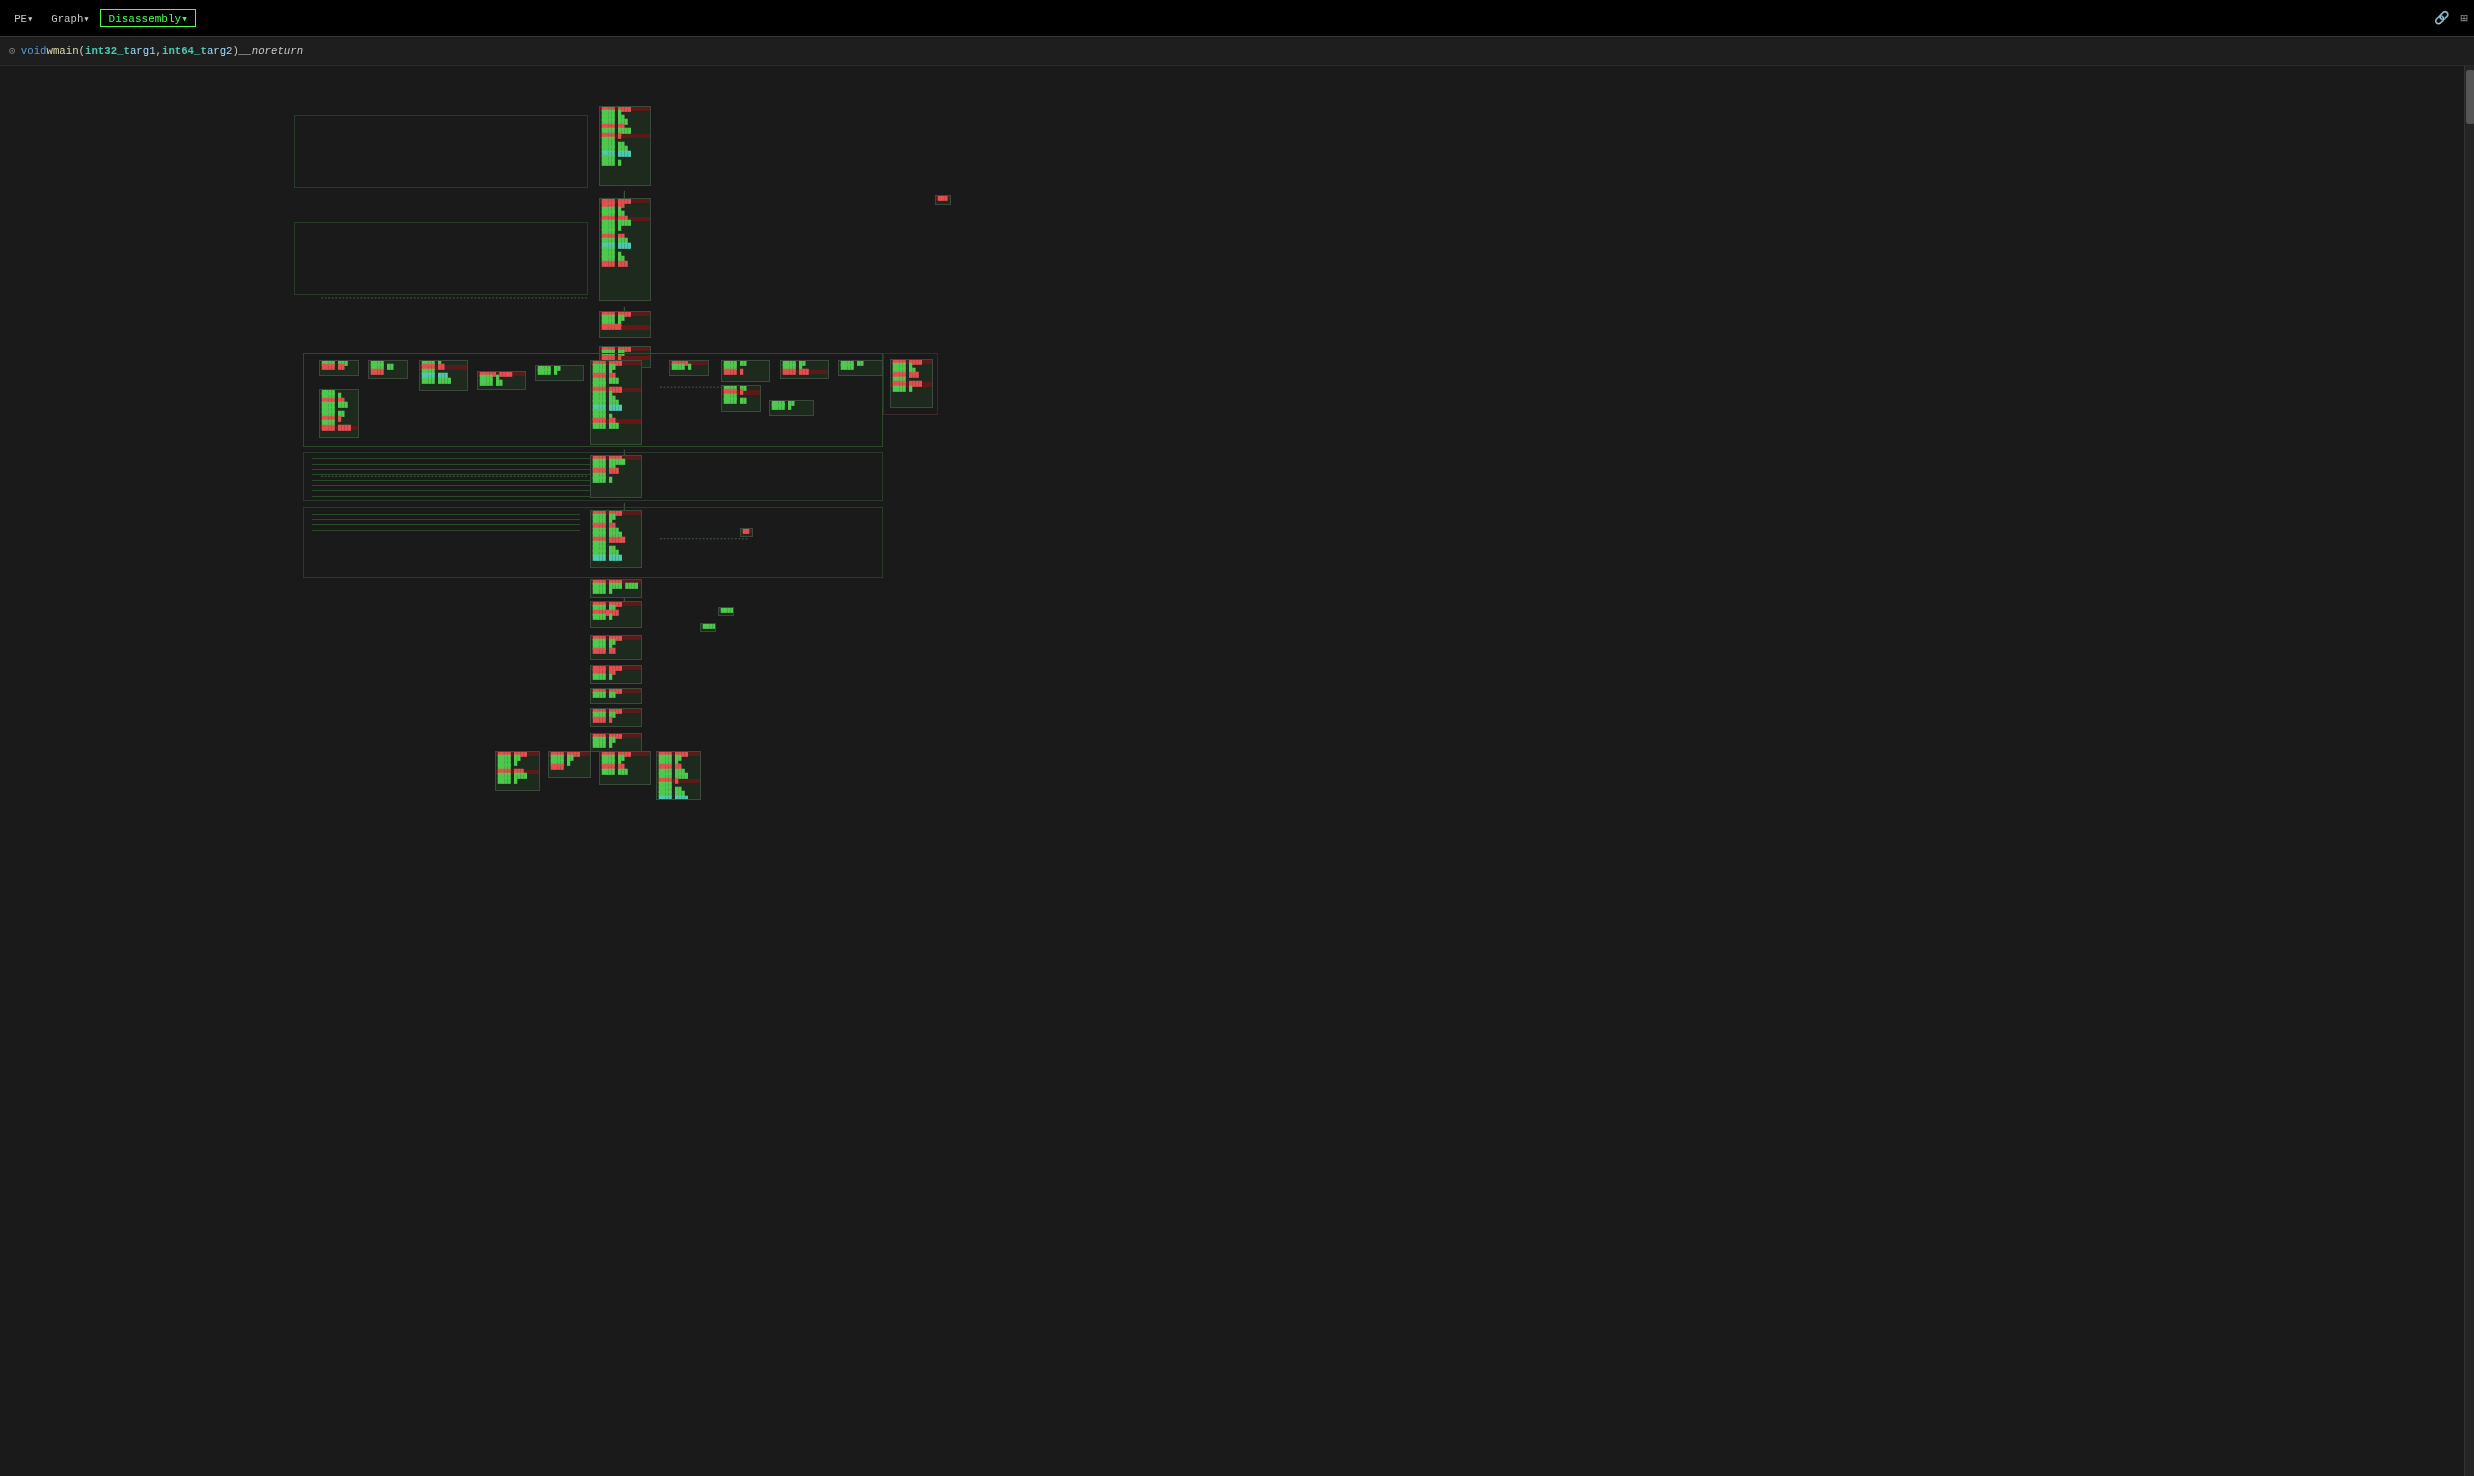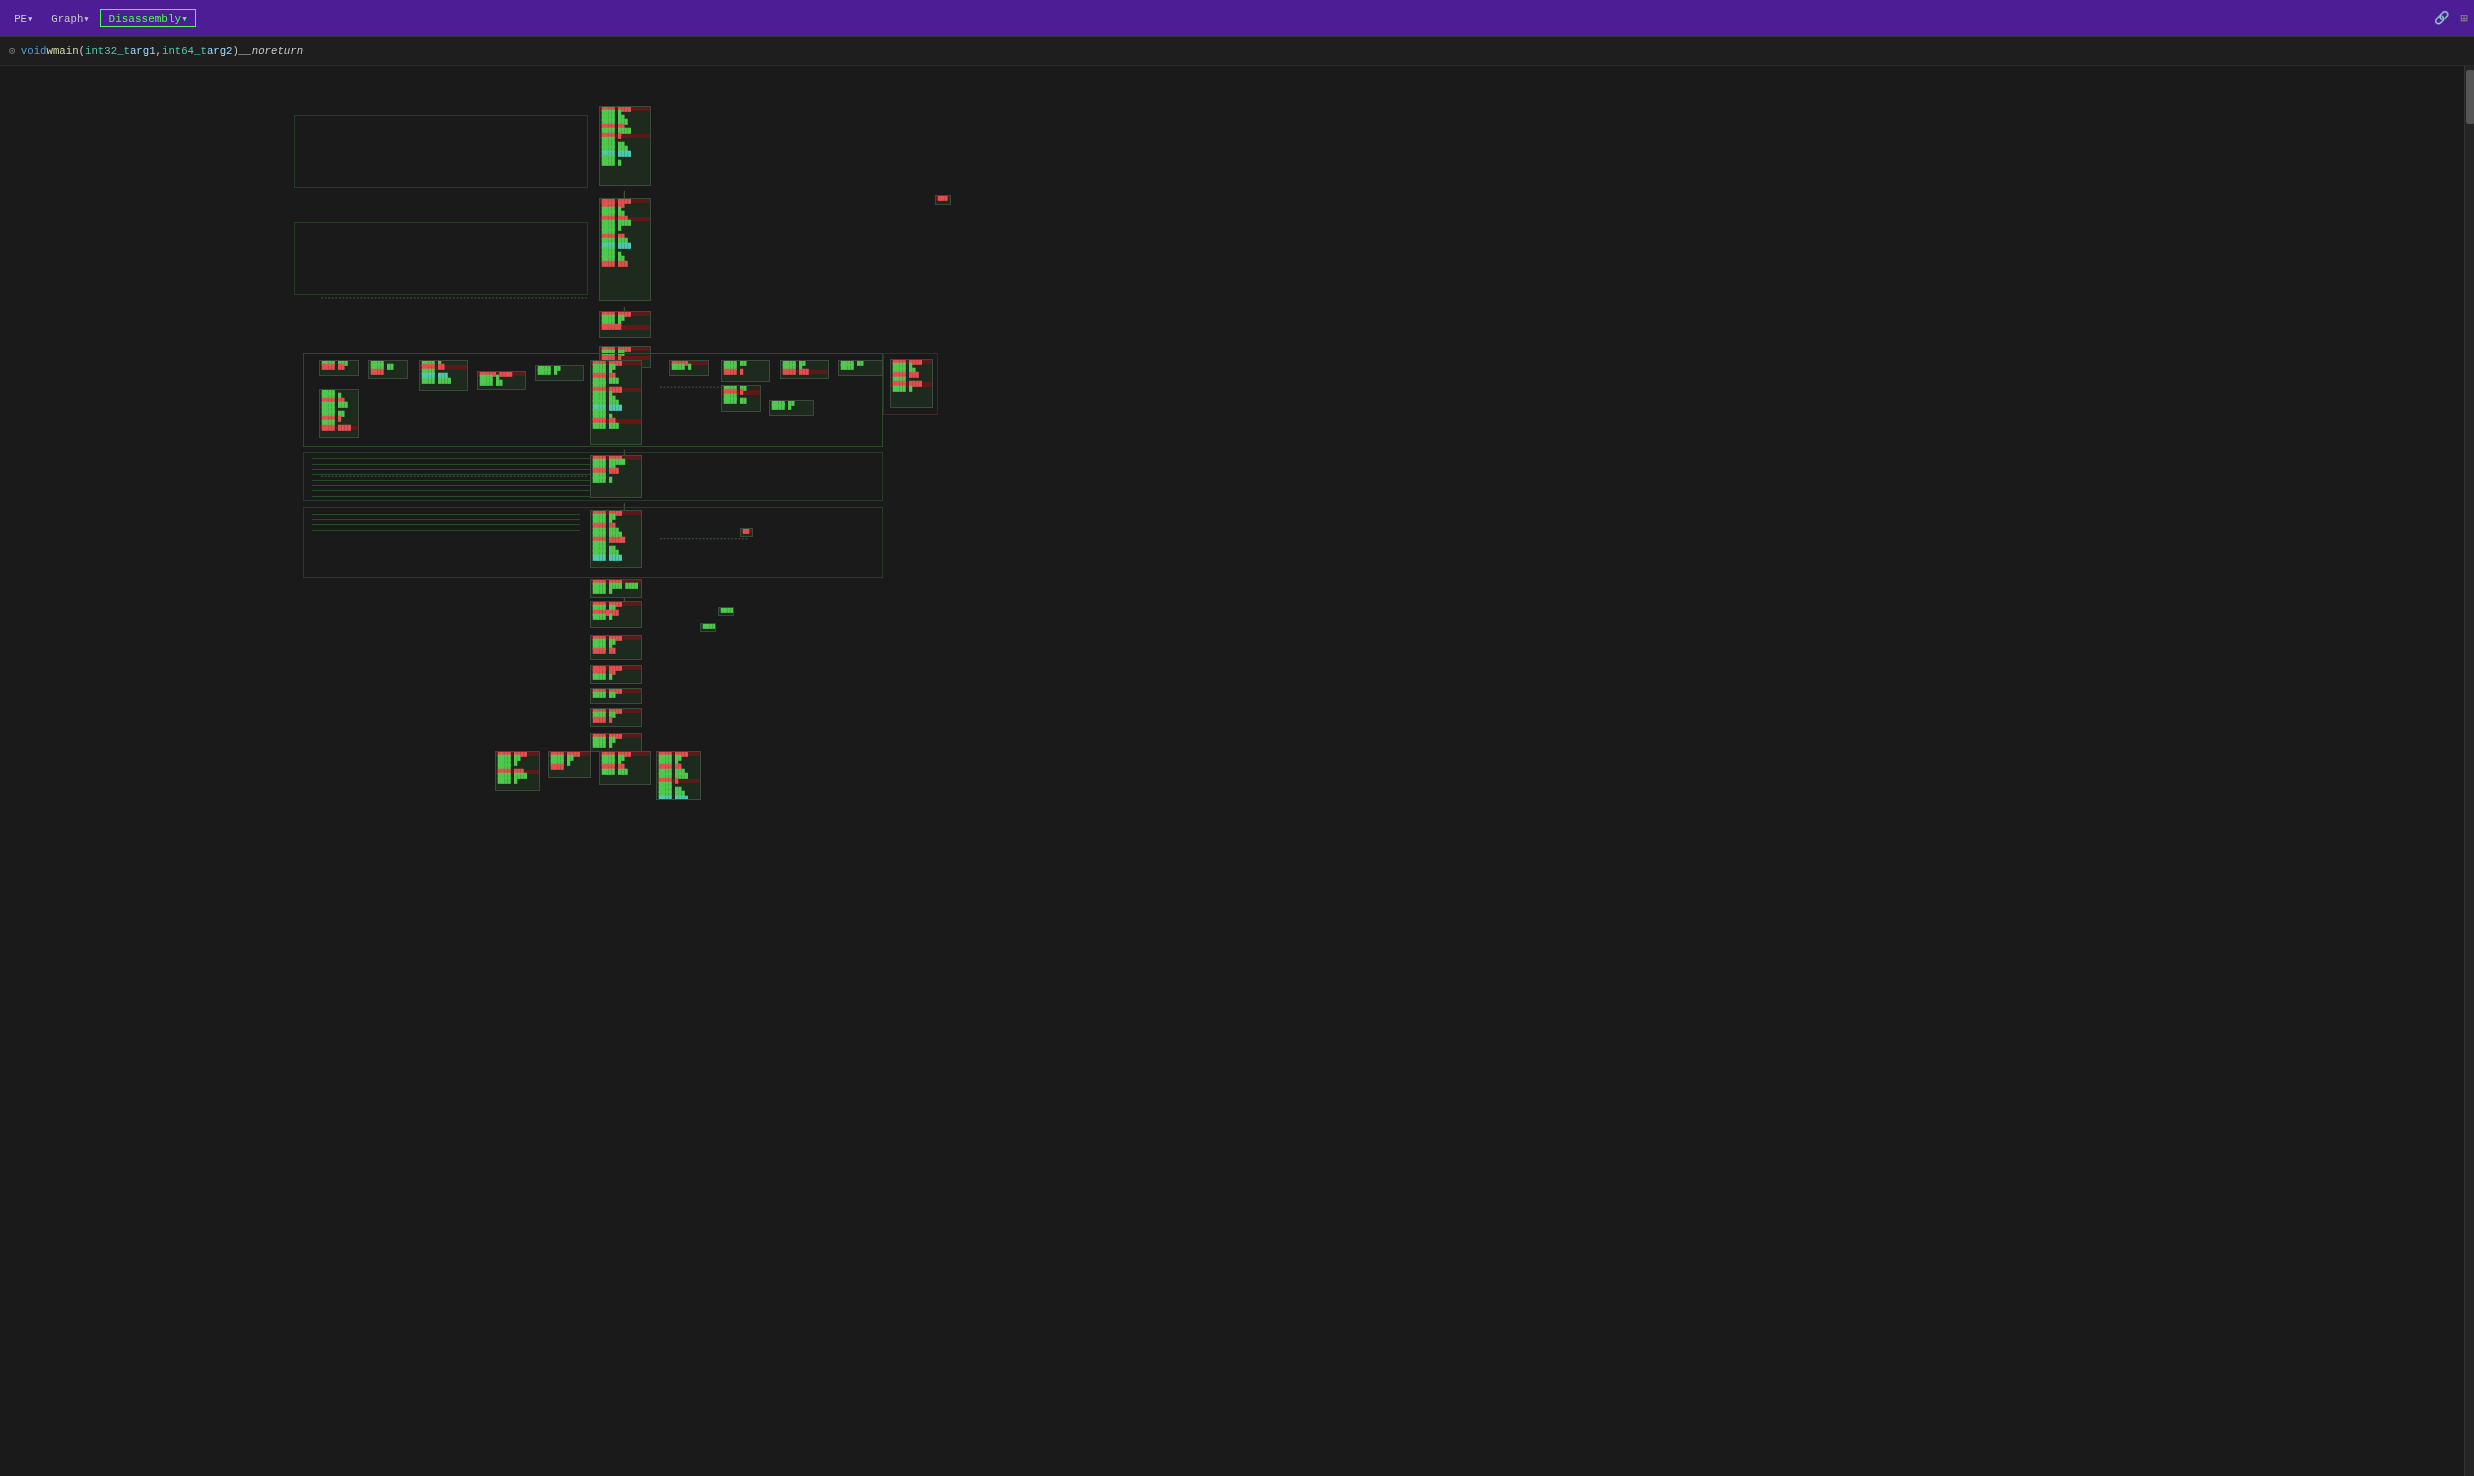--- a/index.html
+++ b/index.html
@@ -9,21 +9,21 @@
       font-family: 'Courier New', monospace;
       font-size: 9.8px;
       width: 2475px;
       height: 1477px;
       overflow: hidden;
     }
     #top-bar {
       display: flex;
       align-items: center;
       height: 37px;
-      background: #4c1d95;
+      background: #000000;
       border-bottom: 0.9px solid #333;
       padding: 0 7.1px;
       gap: 3.6px;
     }
     .menu-item {
       padding: 1.8px 7.1px;
       color: #c8c8c8;
       cursor: pointer;
       font-size: 10.7px;
     }
@@ -41,21 +41,21 @@
       display: flex;
       align-items: center;
       padding: 0 9px;
       font-size: 10.7px;
     }
     .func-icon {
       color: #888;
       margin-right: 5.4px;
     }
     .func-keyword { color: #569cd6; }
-    .func-type { color: #4ec9b0; }
+    .func-type { color: #4ec9b0; font-weight: bold; }
     .func-name { color: #dcdcaa; }
     .func-param { color: #9cdcfe; }
     .func-attr { color: #c8c8c8; font-style: italic; }
     #graph-area {
       width: 100%;
       height: calc(1477px - 65px);
       background: #1a1a1a;
       position: relative;
       overflow: hidden;
     }

